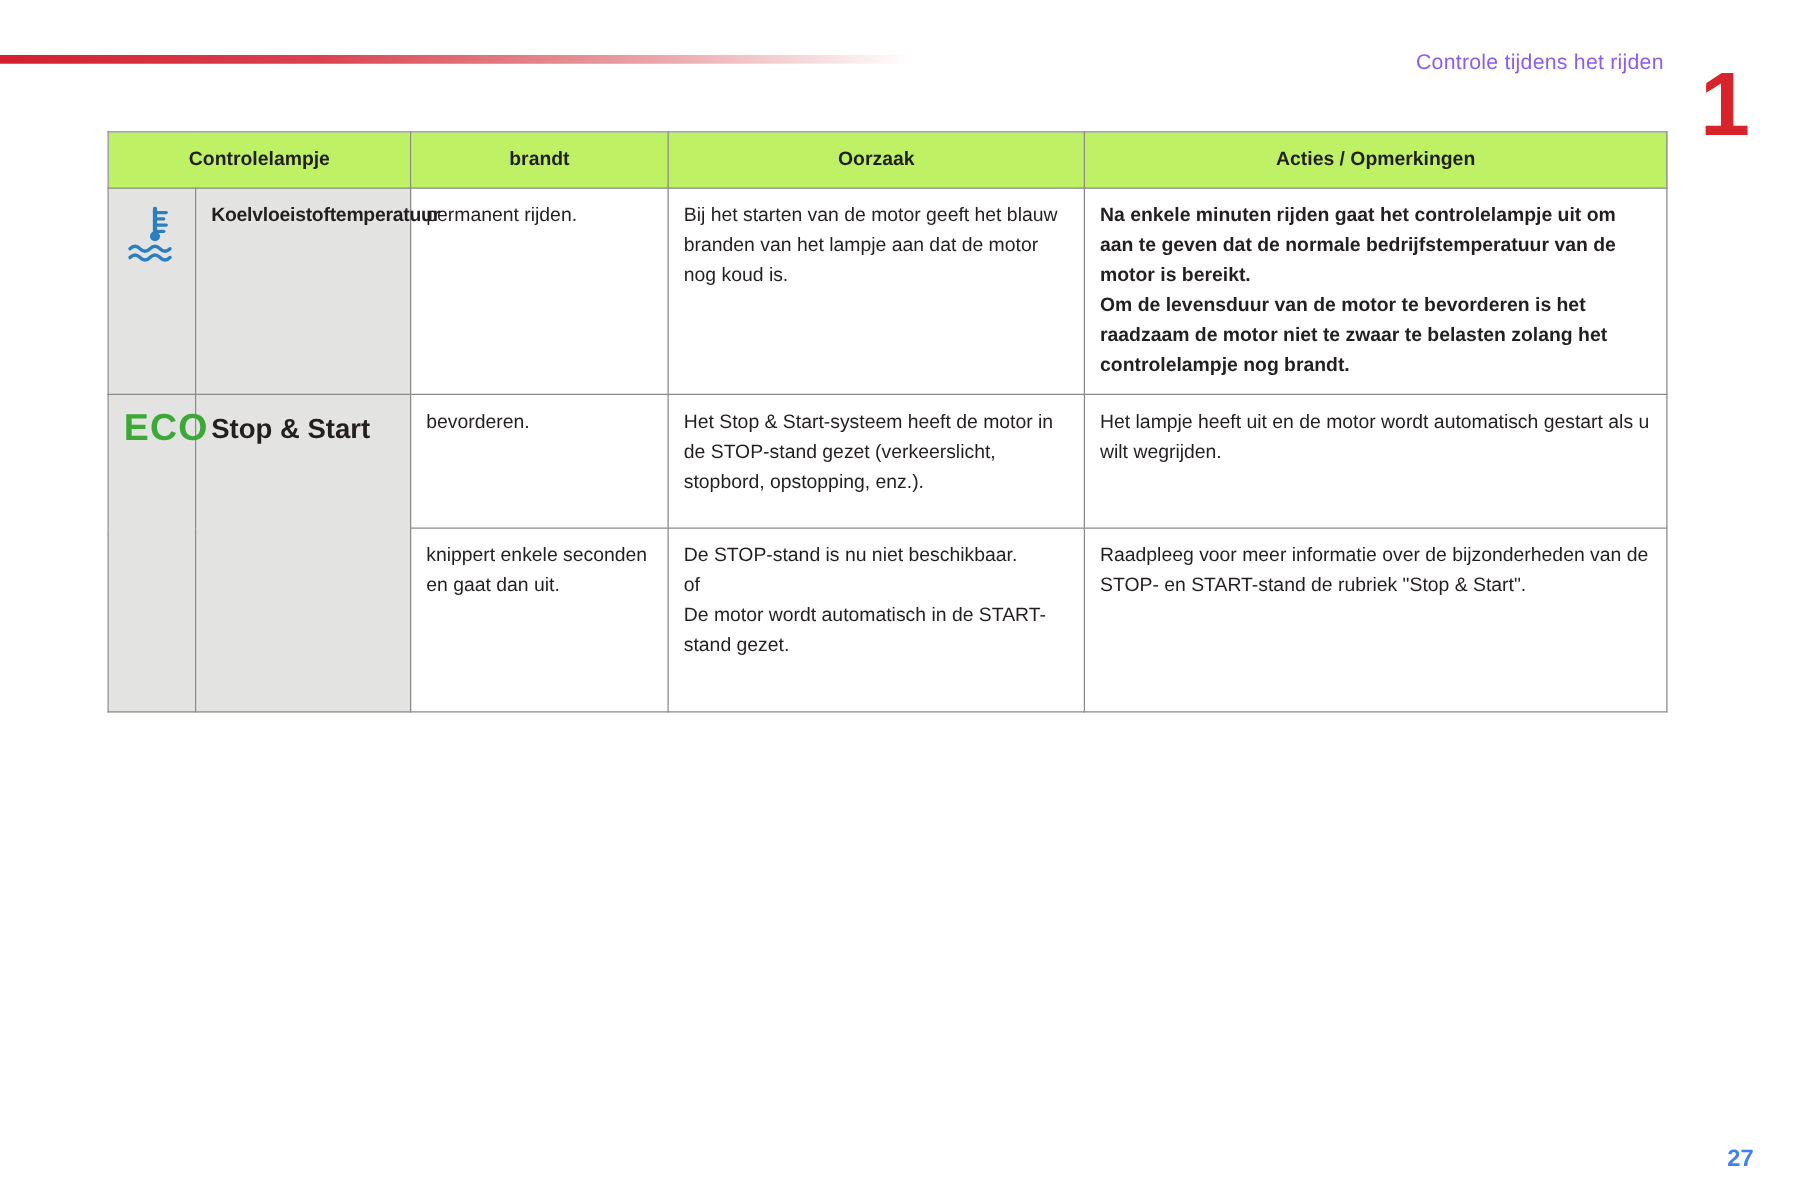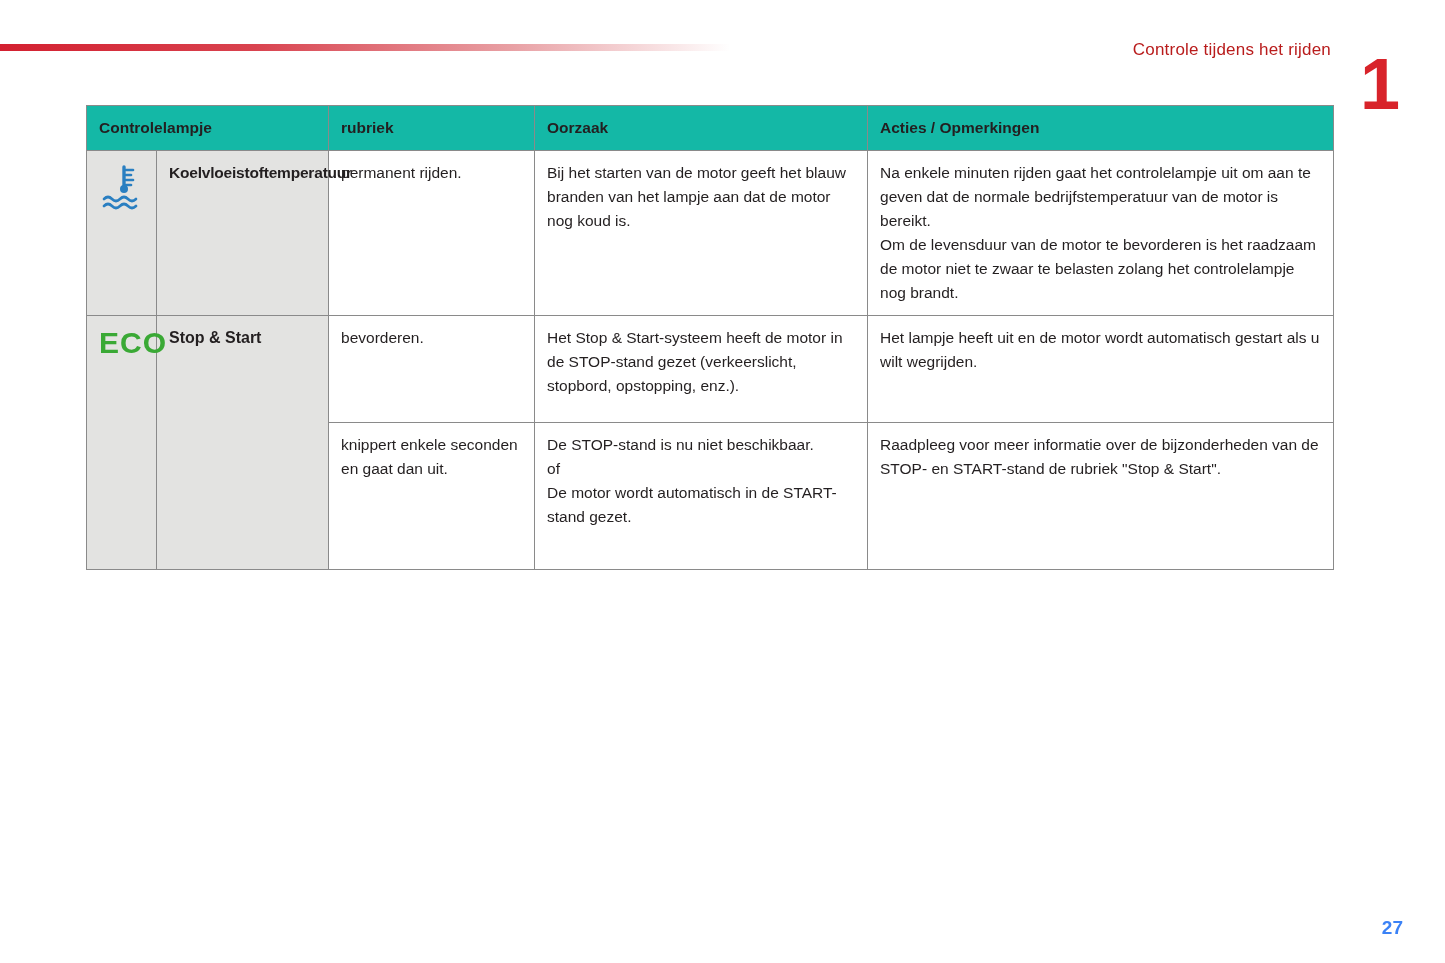--- a/index.html
+++ b/index.html
@@ -23,21 +23,21 @@
     left: 0;
     width: 730px;
     height: 7px;
     background: linear-gradient(to right, #d32030 0%, #d9434f 35%, #e8a0a4 70%, #ffffff 100%);
   }
   .header-title {
     position: absolute;
     top: 40px;
     right: 114px;
     font-size: 17px;
-    color: #b91c1c;
+    color: #8b5cf6;
     letter-spacing: 0.2px;
     white-space: nowrap;
   }
   .chapter-number {
     position: absolute;
     top: 48px;
     right: 45px;
     font-size: 72px;
     font-weight: bold;
     color: #d8232a;
@@ -59,25 +59,25 @@
   }
   table.lamp-table th,
   table.lamp-table td {
     border: 1px solid #8a8a8a;
     vertical-align: top;
     padding: 10px 12px;
     font-size: 15.5px;
     line-height: 1.55;
   }
   thead th {
-    background: #14b8a6;
+    background: #bef264;
     font-weight: bold;
     font-size: 16px;
     padding: 13px 12px;
-    text-align: left;
+    text-align: center;
     height: 22px;
   }
   .col-icon   { width: 70px; }
   .col-name   { width: 172px; }
   .col-brandt { width: 206px; }
   .col-oorz   { width: 333px; }
   .col-acties { width: 466px; }
 
   td.icon-cell {
     background: #e3e3e1;
@@ -86,28 +86,29 @@
     vertical-align: top;
   }
   td.name-cell {
     background: #e3e3e1;
     font-weight: bold;
     font-size: 13px;
     letter-spacing: -0.2px;
     padding-top: 16px;
   }
   td.name-cell.big {
-    font-size: 16px;
+    font-size: 22px;
     letter-spacing: 0;
   }
   td.body-cell {
     background: #ffffff;
   }
   td.tight {
     line-height: 1.22;
+    font-weight: bold;
   }
   .row-temp td { height: 104px; }
   .row-eco1 td { height: 86px; }
   .row-eco2 td { height: 126px; }
 
   
   .eco-icon {
     font-size: 30px;
     font-weight: bold;
     color: #3aa935;
@@ -146,21 +147,21 @@
     <colgroup>
       <col class="col-icon">
       <col class="col-name">
       <col class="col-brandt">
       <col class="col-oorz">
       <col class="col-acties">
     </colgroup>
     <thead>
       <tr>
         <th colspan="2">Controlelampje</th>
-        <th>rubriek</th>
+        <th>brandt</th>
         <th>Oorzaak</th>
         <th>Acties / Opmerkingen</th>
       </tr>
     </thead>
     <tbody>
 
       <tr class="row-temp">
         <td class="icon-cell">
           <span class="temp-icon">
             <svg viewBox="0 0 46 50" width="46" height="50" aria-hidden="true">

